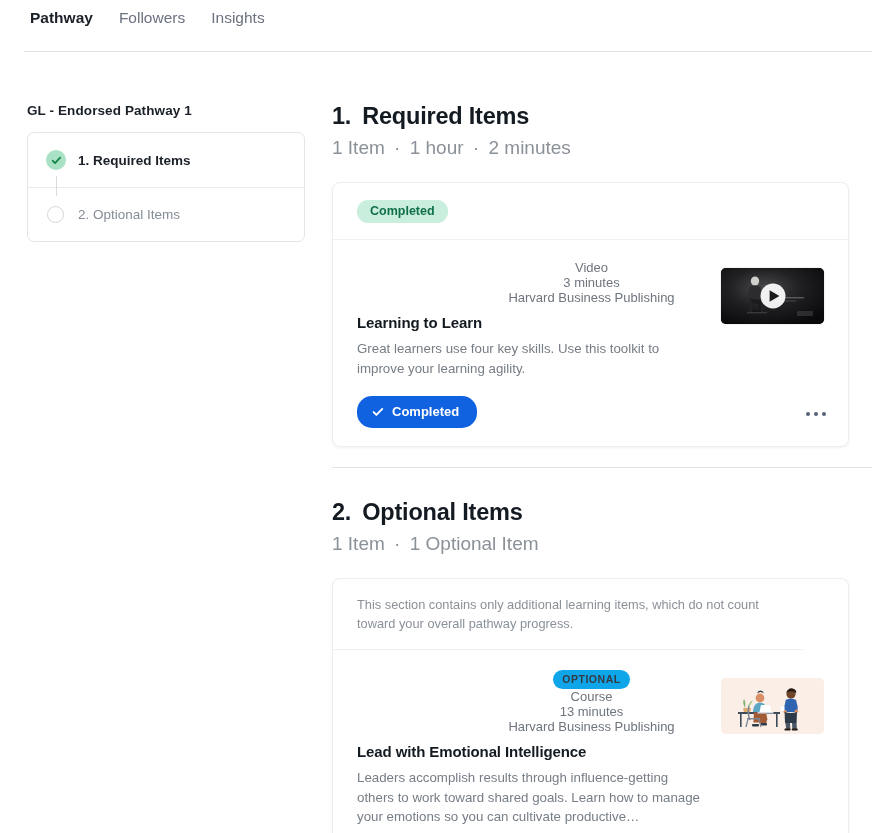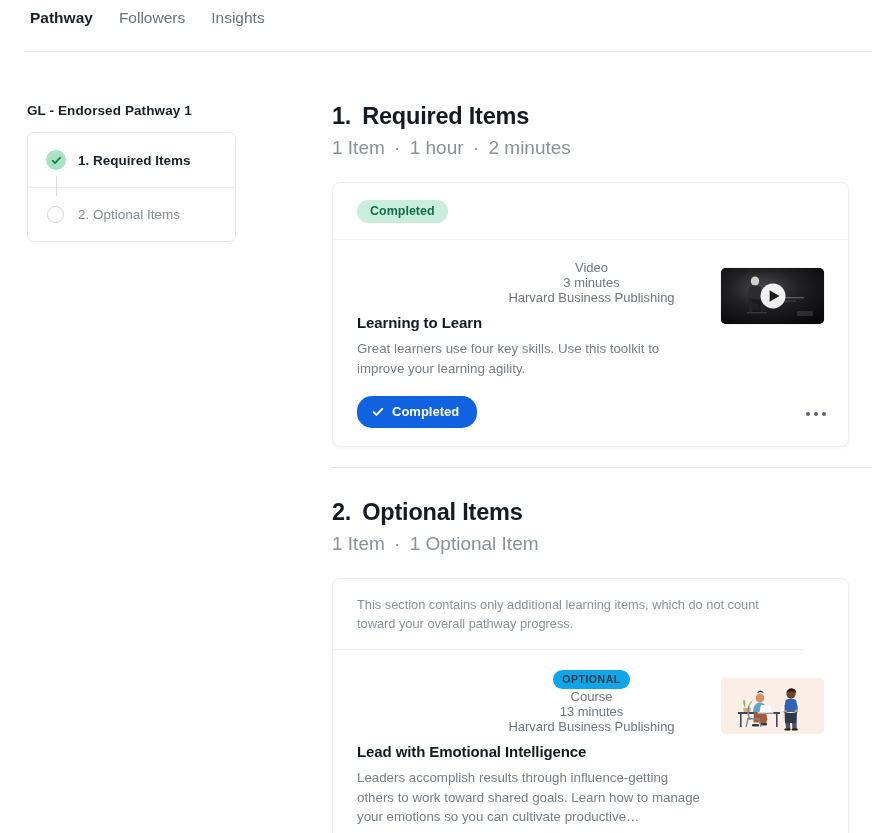--- a/index.html
+++ b/index.html
@@ -42,21 +42,21 @@
   }
   .tab.active {
     color: #1b2028;
     font-weight: bold;
   }
 
   
   .page { position: absolute; left: 0; top: 39px; width: 872px; height: 794px; }
 
   
-  .sidebar { position: absolute; left: 27px; top: 64px; width: 209px; }
+  .sidebar { position: absolute; left: 27px; top: 64px; width: 278px; }
   .sidebar-title {
     font-size: 13.5px;
     font-weight: bold;
     color: #1b2028;
     letter-spacing: 0.1px;
     margin-bottom: 14px;
   }
   .nav-card {
     border: 1px solid #e3e6e9;
     border-radius: 7px;

